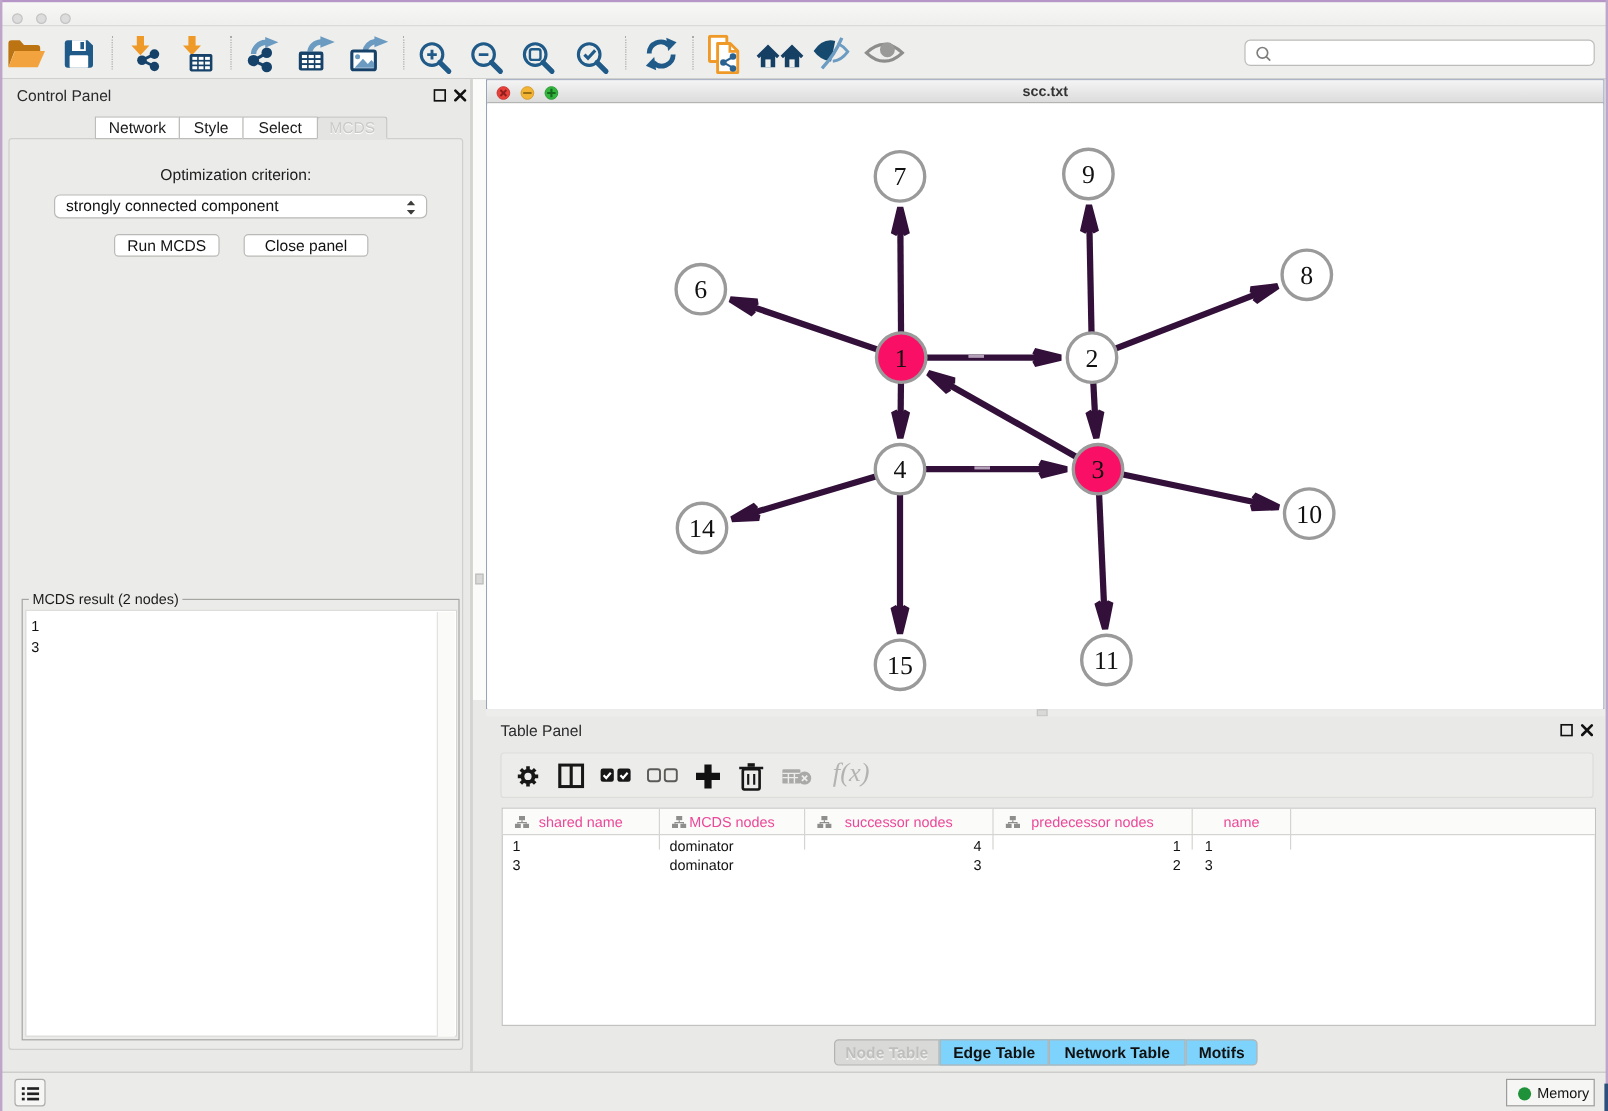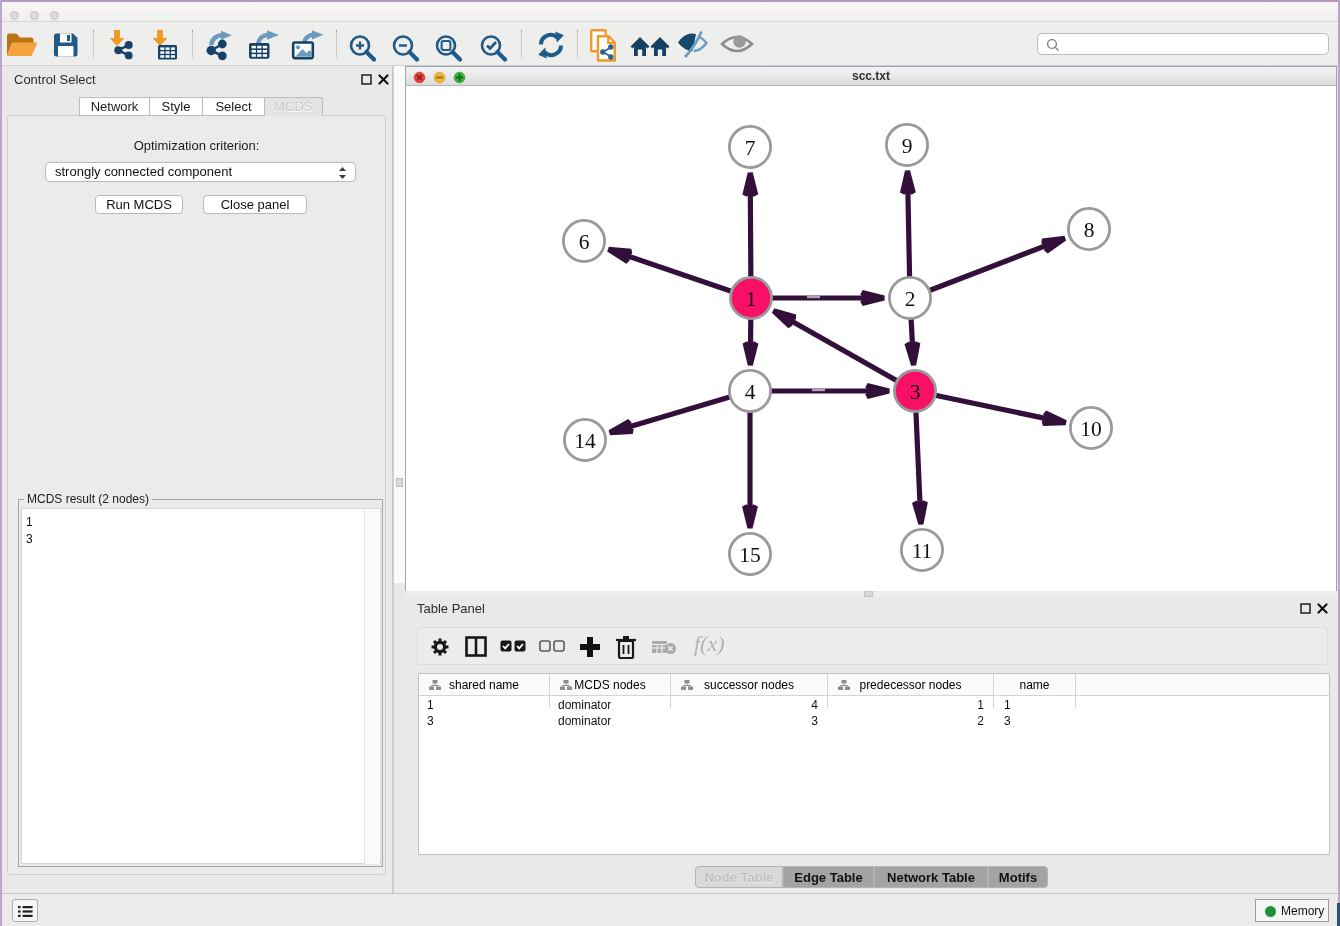--- a/index.html
+++ b/index.html
@@ -33,23 +33,23 @@
 #netcanvas { position:absolute; left:0; top:20px; width:930px; height:504px; background:#fff; }
 
 #vsplit { left:393px; top:66px; width:12px; height:827px; background:linear-gradient(#fbfbf9 0,#fbfbf9 517px,#e9e9e8 517px); border-left:1px solid #d0d0ce; }
 #hsplit { left:405px; top:591px; width:935px; height:6px; background:#ededeb; }
 
 #tpanel { left:405px; top:597px; width:935px; height:296px; background:#e9e9e8; }
 #tpanel-title { position:absolute; left:12px; top:4px; font-size:13px; color:#2b2b2b; }
 #ttoolbar { position:absolute; left:12px; top:30px; width:911px; height:38px; background:#ececea; border:1px solid #dddddb; border-radius:3px; }
 #ttable { position:absolute; left:13px; top:76px; width:912px; height:182px; background:#fff; border:1px solid #c2c2c0; }
 .hicon { width:12px; height:11px; }
-.th { position:absolute; top:0; height:34px; border-right:1px solid #d4d4d2; font-size:12px; color:#000000; text-align:center; line-height:22px; }
+.th { position:absolute; top:0; height:34px; border-right:1px solid #d4d4d2; font-size:12px; color:#ec4899; text-align:center; line-height:22px; }
 .td { position:absolute; font-size:12px; color:#111; height:16px; line-height:16px; }
-.btab { position:absolute; top:269px; height:22px; background:#a3a3a3; border:1px solid #b3b3b1; font-size:13px; font-weight:bold; color:#111; text-align:center; line-height:21px; }
+.btab { position:absolute; top:269px; height:22px; background:#7dd3fc; border:1px solid #b3b3b1; font-size:13px; font-weight:bold; color:#111; text-align:center; line-height:21px; }
 
 #statusbar { left:0; top:893px; width:1340px; height:33px; background:#ebebea; border-top:1px solid #c6c6c4; }
 #memorybtn { position:absolute; left:1255px; top:5px; width:74px; height:23px; background:#f6f6f5; border:1px solid #9c9c9a; font-size:12px; color:#111; }
 #listbtn { position:absolute; left:12px; top:5px; width:26px; height:23px; background:#f6f6f5; border:1px solid #adadab; border-radius:3px; }
 .icon { position:absolute; }
 </style>
 </head>
 <body>
 <div id="app">
   <div id="topstrip" class="abs"></div>
@@ -193,21 +193,21 @@
     <div class="tsep" style="left:521px;"></div>
     <div class="tsep" style="left:577px;"></div>
     <div id="searchbox">
         <svg class="icon" style="left:8px;top:4px;" width="14" height="14" viewBox="0 0 14 14">
       <circle cx="6" cy="6" r="4.4" fill="none" stroke="#7e7e7c" stroke-width="1.4"></circle>
       <line x1="9.2" y1="9.2" x2="12.5" y2="12.5" stroke="#7e7e7c" stroke-width="1.4"></line>
     </svg>
       </div>
   </div>
   <div id="cpanel" class="abs">
-    <div id="cpanel-title">Control Select</div>
+    <div id="cpanel-title">Control Panel</div>
     <svg class="icon" style="left:361px;top:8px;" width="11" height="11" viewBox="0 0 11 11">
         <rect x="1" y="1" width="9" height="9" fill="none" stroke="#111" stroke-width="1.4"></rect>
       </svg>
     <svg class="icon" style="left:378px;top:8px;" width="11" height="11" viewBox="0 0 11 11">
         <g stroke="#111" stroke-width="2.2" stroke-linecap="round">
           <line x1="1.5" y1="1.5" x2="9.5" y2="9.5"></line>
           <line x1="9.5" y1="1.5" x2="1.5" y2="9.5"></line>
         </g>
       </svg>
     <div id="mcds-content">

